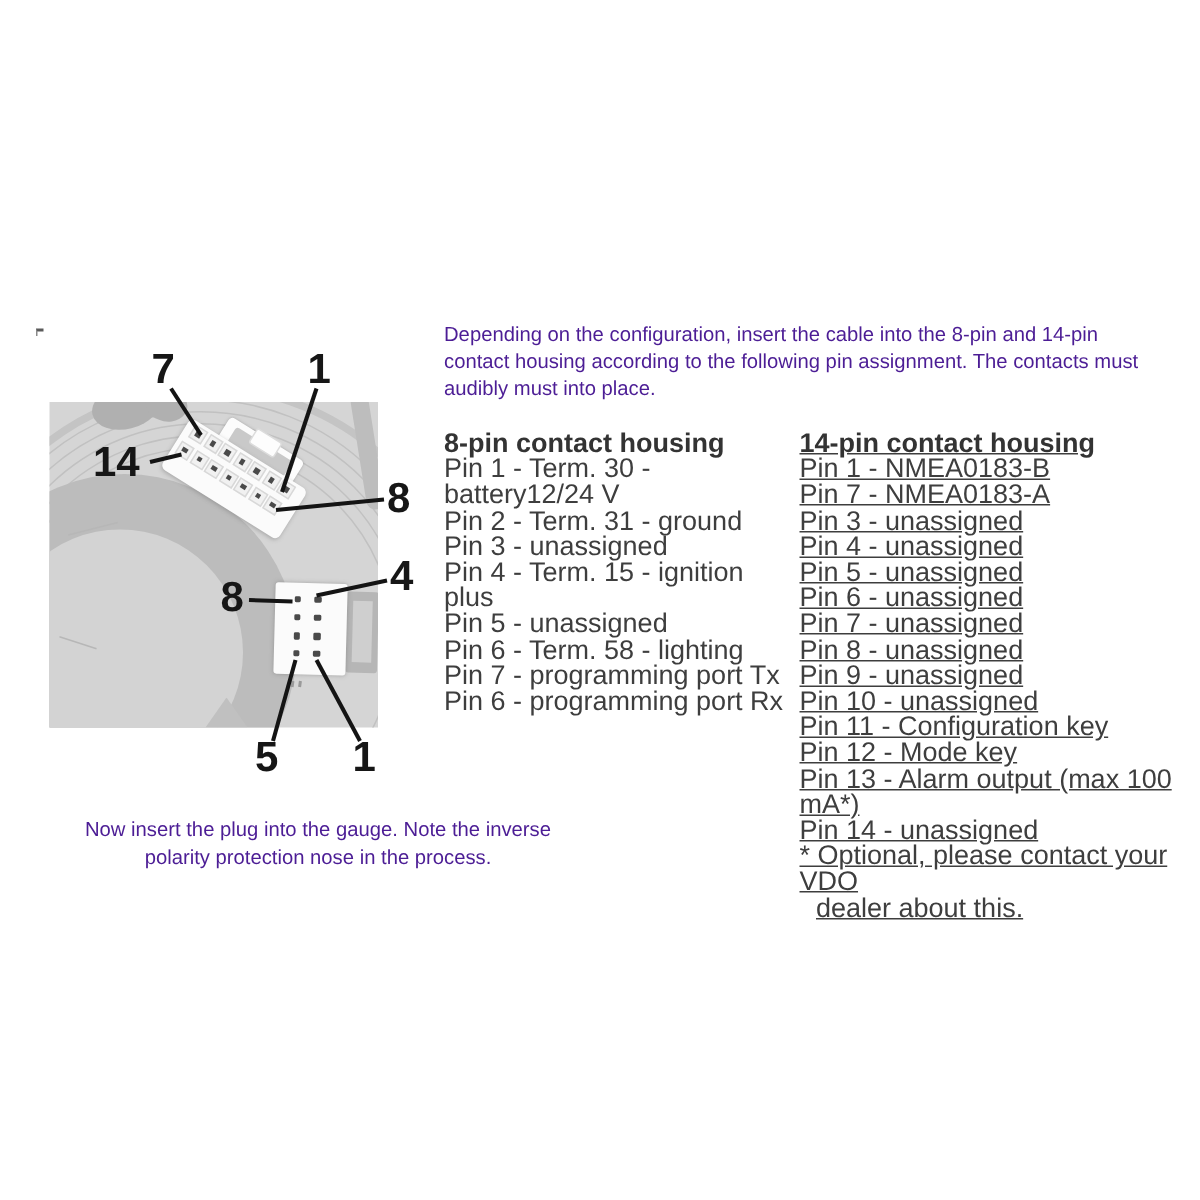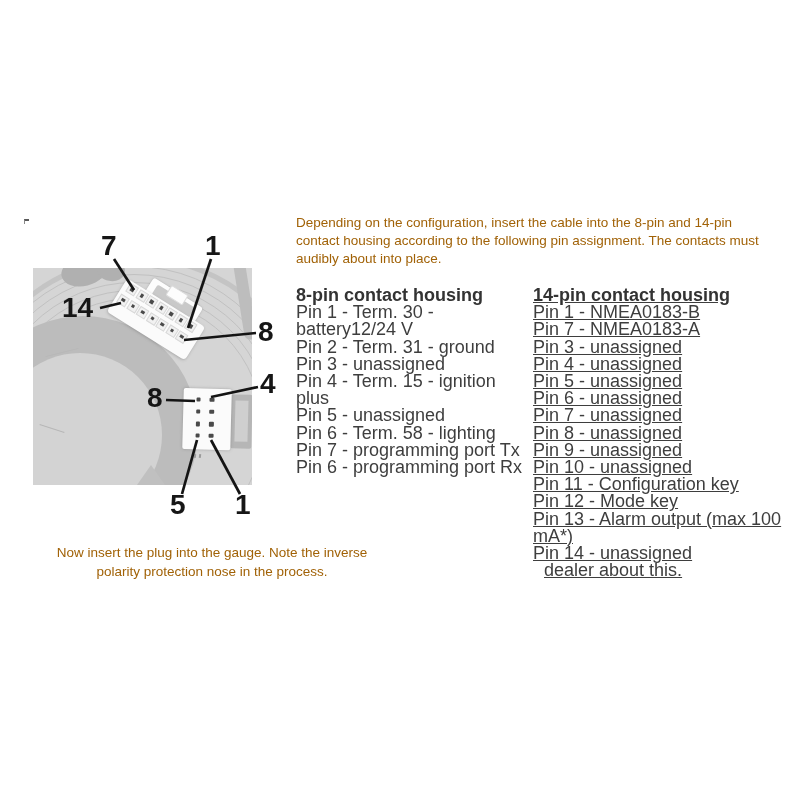--- a/index.html
+++ b/index.html
@@ -1,21 +1,21 @@
 <!DOCTYPE html>
 <html style="--photo-bg: #d5d5d5; --housing-dark: #bcbcbc; --housing-light: #d3d3d3; --connector-white: #fbfbfb; --pin-dark: #4a4a4a; --callout: #161616;"><head>
 <meta charset="utf-8">
 <style>
   html,body{margin:0;padding:0;background:#ffffff;}
   #page{position:relative;width:800px;height:800px;background:#fff;overflow:hidden;
         font-family:"Liberation Sans","DejaVu Sans",sans-serif;color:#3d3d3d;}
   .abs{position:absolute;}
 
   
-  .body-text{font-size:13.5px;line-height:18px;color:#a16207;}
+  .body-text{font-size:13.5px;line-height:18px;color:#4c1d95;}
   .pin-col{font-size:18px;line-height:17.2px;color:#3e3e3e;}
   .pin-col .col-title{font-weight:bold;color:#333;}
   .footnote-indent{padding-left:11px;}
 
   
   #photo{left:33px;top:268px;width:219px;height:217px;background:var(--photo-bg,#d5d5d5);overflow:hidden;}
   .circ{position:absolute;border-radius:50%;}
   .arc{position:absolute;border-radius:50%;border:1.5px solid #c1c1c1;background:transparent;}
   #gauge-ring{left:-65px;top:48px;width:230px;height:230px;background:var(--housing-dark,#bcbcbc);}
   #gauge-inner{left:-35px;top:85px;width:164px;height:164px;background:var(--housing-light,#d3d3d3);}
@@ -167,21 +167,21 @@
   <div class="callout" style="left:258px;top:319px;">8</div>
   <div class="callout" style="left:260px;top:371px;">4</div>
   <div class="callout" style="left:147px;top:385px;">8</div>
   <div class="callout" style="left:170px;top:492px;">5</div>
   <div class="callout" style="left:235px;top:492px;">1</div>
 
   <div class="abs body-text" style="left:296px;top:214px;width:490px;">
 
   <div>Depending on the configuration, insert the cable into the 8-pin and 14-pin</div>
       <div>contact housing according to the following pin assignment. The contacts must</div>
-      <div>audibly about into place.</div>
+      <div>audibly must into place.</div>
     </div>
 
   <div class="abs pin-col" style="left:296px;top:287px;width:236px;">
     <div class="col-title">8-pin contact housing</div>
     <div>
 
     <div>Pin 1 - Term. 30 - battery12/24 V</div>
         <div>Pin 2 - Term. 31 - ground</div>
         <div>Pin 3 - unassigned</div>
         <div>Pin 4 - Term. 15 - ignition plus</div>
@@ -204,20 +204,21 @@
         <div>Pin 6 - unassigned</div>
         <div>Pin 7 - unassigned</div>
         <div>Pin 8 - unassigned</div>
         <div>Pin 9 - unassigned</div>
         <div>Pin 10 - unassigned</div>
         <div>Pin 11 - Configuration key</div>
         <div>Pin 12 - Mode key</div>
         <div>Pin 13 - Alarm output (max 100 mA*)</div>
         <div>Pin 14 - unassigned</div>
       </div>
+    <div>* Optional, please contact your VDO</div>
     <div class="footnote-indent">dealer about this.</div>
   </div>
 
   <div class="abs body-text" style="left:22px;top:543px;width:380px;line-height:19px;text-align:center;">
 
   <div>Now insert the plug into the gauge. Note the inverse</div>
       <div>polarity protection nose in the process.</div>
     </div>
 
 </div>

